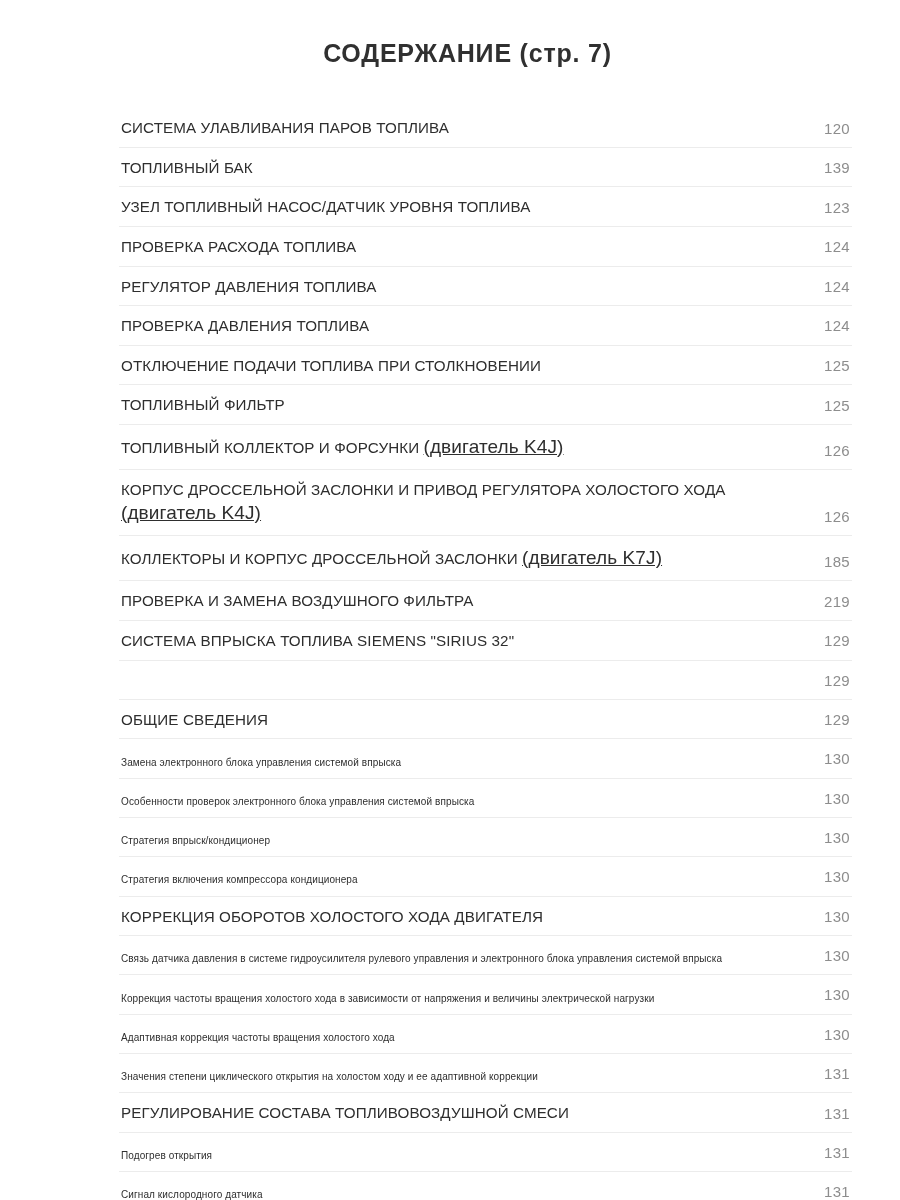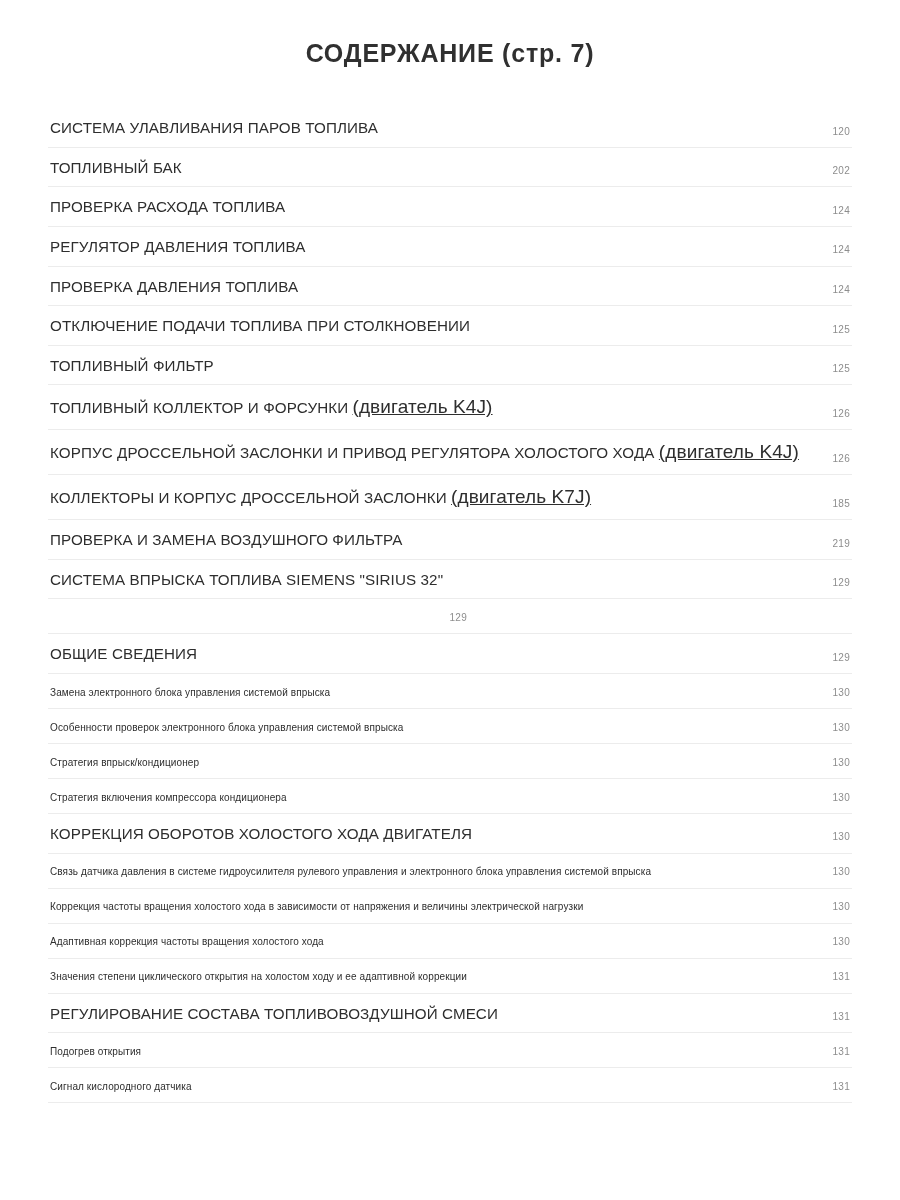--- a/index.html
+++ b/index.html
@@ -16,20 +16,21 @@
     overflow: hidden;
   }
 
   .page {
     position: relative;
     width: 900px;
     height: 888px;
     box-sizing: border-box;
     display: flex;
     flex-direction: column;
+    padding-left: 35px;
   }
 
   
   .doc-title {
     margin: 0;
     padding: 38px 50px 0 50px;
     text-align: center;
     font-size: 25px;
     font-weight: bold;
     letter-spacing: 0.8px;
@@ -47,25 +48,26 @@
   .toc {
     margin: 0;
     padding: 0 48px 0 48px;
     list-style: none;
     flex: 0 0 auto;
   }
 
   .toc-row {
     display: flex;
     align-items: flex-end;
-    justify-content: center;
+    justify-content: flex-end;
     gap: 14px;
     border-bottom: 1px solid #ececec;
     padding: 9px 2px 8px 2px;
     min-height: 17px;
+    margin-left: 36px;
   }
 
   .toc-row:first-child {
     border-top: none;
     margin-top: 15px;
   }
 
   .toc-title {
     flex: 1 1 auto;
     font-size: 15.2px;
@@ -82,21 +84,21 @@
 
   .toc-note {
     font-size: 19px;
     text-decoration: underline;
   }
 
   .toc-page {
     flex: 0 0 auto;
     min-width: 34px;
     text-align: right;
-    font-size: 10px;
+    font-size: 15px;
     color: #8d8d8d;
     line-height: 1.42;
     letter-spacing: 0.3px;
   }
 </style>
 </head>
 <body>
 
 <div class="page">
 
@@ -104,21 +106,25 @@
 
   <div class="title-rule"></div>
 
   <ul class="toc" id="toc-list">
       <li class="toc-row">
         <span class="toc-title">СИСТЕМА УЛАВЛИВАНИЯ ПАРОВ ТОПЛИВА</span>
         <span class="toc-page">120</span>
       </li>
       <li class="toc-row">
         <span class="toc-title">ТОПЛИВНЫЙ БАК</span>
-        <span class="toc-page">202</span>
+        <span class="toc-page">139</span>
+      </li>
+      <li class="toc-row">
+        <span class="toc-title">УЗЕЛ ТОПЛИВНЫЙ НАСОС/ДАТЧИК УРОВНЯ ТОПЛИВА</span>
+        <span class="toc-page">123</span>
       </li>
       <li class="toc-row">
         <span class="toc-title">ПРОВЕРКА РАСХОДА ТОПЛИВА</span>
         <span class="toc-page">124</span>
       </li>
       <li class="toc-row">
         <span class="toc-title">РЕГУЛЯТОР ДАВЛЕНИЯ ТОПЛИВА</span>
         <span class="toc-page">124</span>
       </li>
       <li class="toc-row">

